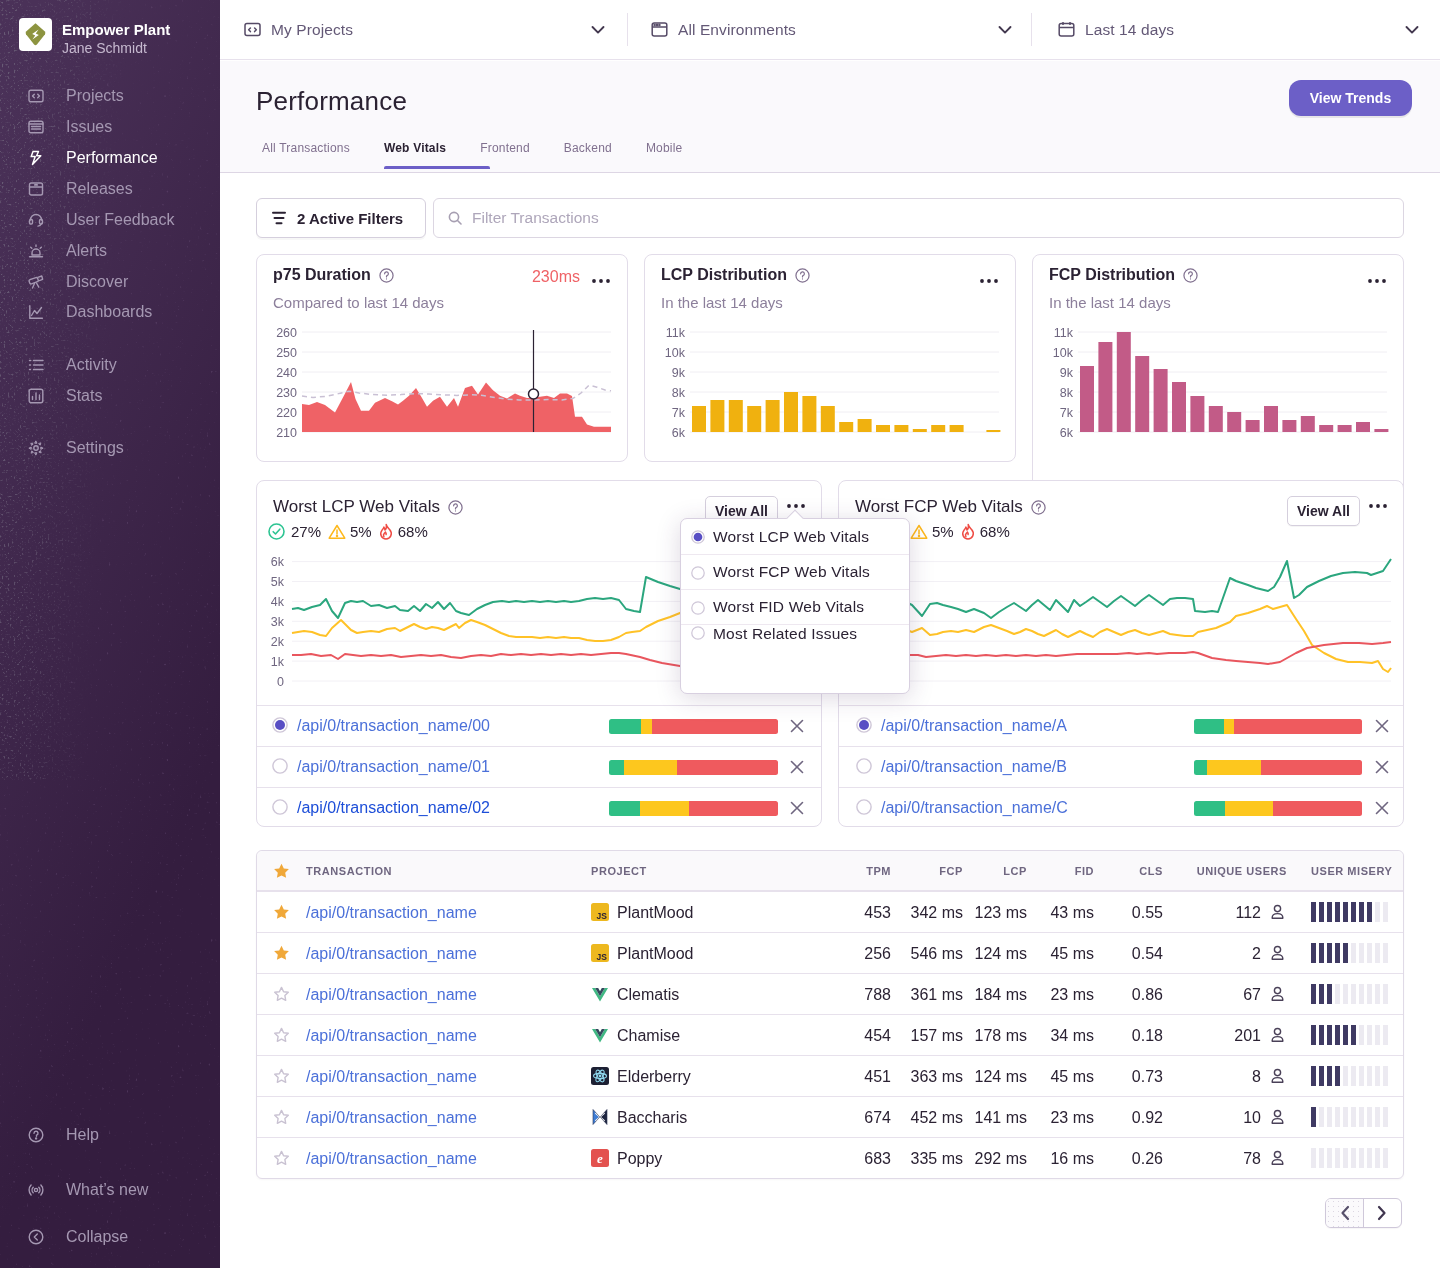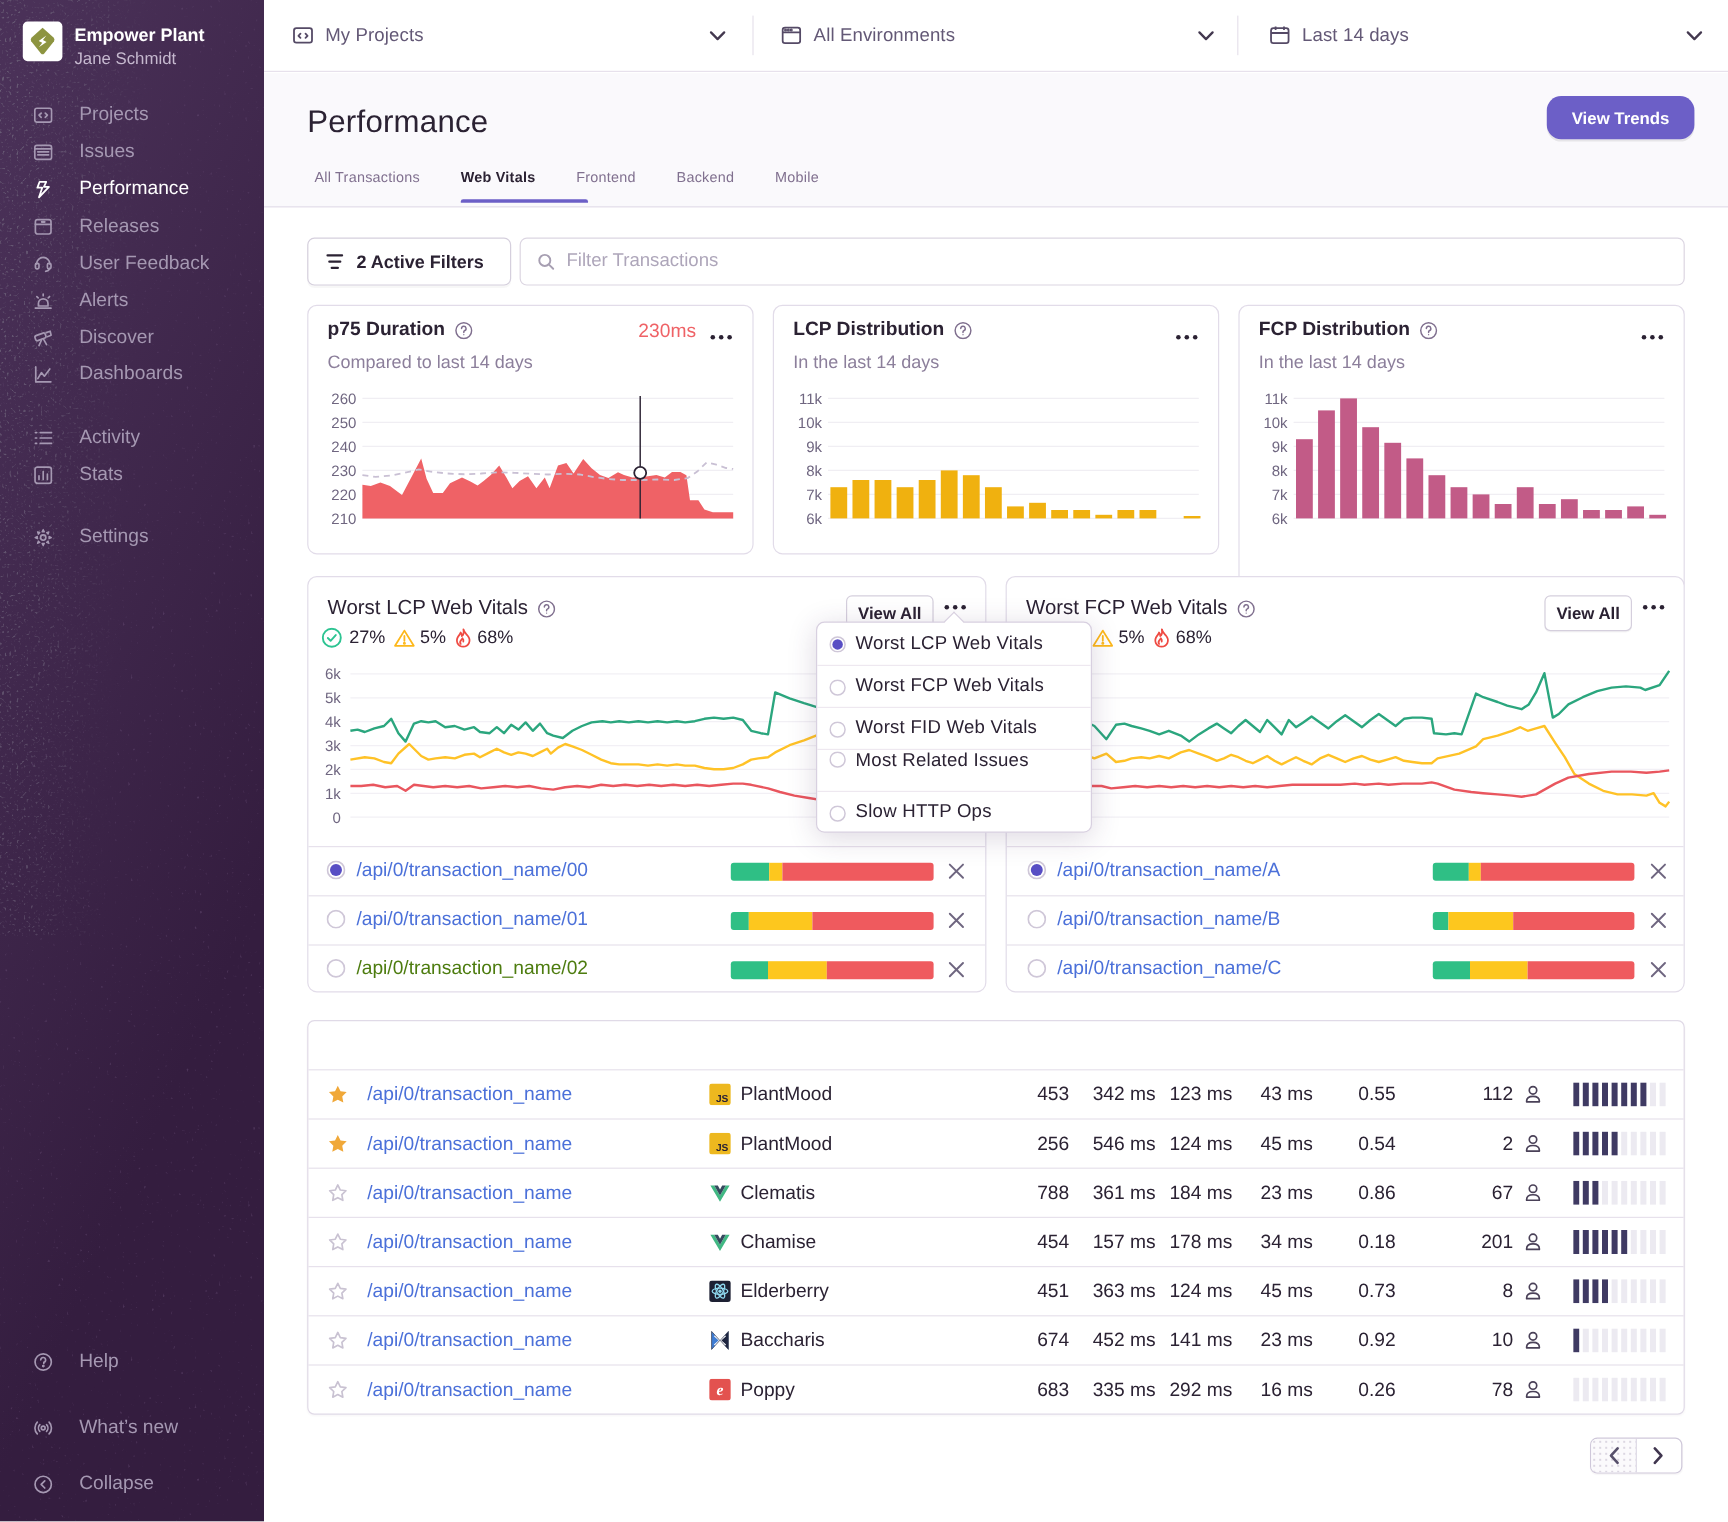--- a/index.html
+++ b/index.html
@@ -418,21 +418,21 @@
               <path d="M2.5 2.5 L13.5 13.5 M13.5 2.5 L2.5 13.5"></path>
             </svg>
           </div>
     </div>
         <div style="position:absolute;left:0;top:306px;width:564px;height:41px;border-top:1px solid #e7e1ec">
       <div style="position:absolute;left:15px;top:11px">
             <svg width="16" height="16" viewBox="0 0 18 18">
               <circle cx="9" cy="9" r="8" fill="#fff" stroke="#cfc7d8" stroke-width="1.6"></circle>
             </svg>
           </div>
-      <div style="position:absolute;left:40px;top:11px;font-size:16px;color:#4d7c0f">/api/0/transaction_name/02</div>
+      <div style="position:absolute;left:40px;top:11px;font-size:16px;color:#1d4ed8">/api/0/transaction_name/02</div>
       <div style="position:absolute;left:352px;top:13px;height:15px">
             <div style="position:absolute;left:0px;width:31px;top:0;height:15px;background:#2fbf85;border-radius:2.5px 0 0 2.5px"></div>
             <div style="position:absolute;left:31px;width:49px;top:0;height:15px;background:#fdc71e;border-radius:0"></div>
             <div style="position:absolute;left:80px;width:89px;top:0;height:15px;background:#ef5a5e;border-radius:0 2.5px 2.5px 0"></div>
           </div>
       <div style="position:absolute;left:532px;top:12px">
             <svg width="16" height="16" viewBox="0 0 16 16" fill="none" stroke="#6f6680" stroke-width="1.6" stroke-linecap="round">
               <path d="M2.5 2.5 L13.5 13.5 M13.5 2.5 L2.5 13.5"></path>
             </svg>
           </div>
@@ -540,20 +540,36 @@
           </div>
       <div style="position:absolute;left:535px;top:12px">
             <svg width="16" height="16" viewBox="0 0 16 16" fill="none" stroke="#6f6680" stroke-width="1.6" stroke-linecap="round">
               <path d="M2.5 2.5 L13.5 13.5 M13.5 2.5 L2.5 13.5"></path>
             </svg>
           </div>
     </div>
     </div>
 
     <div style="position:absolute;left:36px;top:677px;width:1148px;height:329px;background:#fff;border:1px solid #e0dae7;border-radius:6px;box-shadow:0 1px 2px rgba(40,30,60,.04)">
+      <div style="position:absolute;left:0;top:0;width:1146px;height:40px;background:#faf9fb;border-bottom:1px solid #e7e1ec;border-radius:6px 6px 0 0">
+  <div style="position:absolute;left:16px;top:12px">
+            <svg width="17" height="16" viewBox="0 0 17 16">
+              <path d="M8.5 0.8 L10.8 5.4 L15.9 6.1 L12.2 9.7 L13.1 14.8 L8.5 12.4 L3.9 14.8 L4.8 9.7 L1.1 6.1 L6.2 5.4 Z" fill="#f0a839"></path>
+            </svg>
+          </div>
+  <div class="th" style="left:49px">TRANSACTION</div>
+  <div class="th" style="left:334px">PROJECT</div>
+  <div class="th" style="right:512px">TPM</div>
+  <div class="th" style="right:440px">FCP</div>
+  <div class="th" style="right:376px">LCP</div>
+  <div class="th" style="right:309px">FID</div>
+  <div class="th" style="right:240px">CLS</div>
+  <div class="th" style="right:116px">UNIQUE USERS</div>
+  <div class="th" style="left:1054px">USER MISERY</div>
+</div>
       <div style="position:absolute;left:0;top:40px;width:1146px;height:41px;border-top:1px solid #e7e1ec">
   <div style="position:absolute;left:16px;top:12px">
             <svg width="17" height="16" viewBox="0 0 17 16">
               <path d="M8.5 0.8 L10.8 5.4 L15.9 6.1 L12.2 9.7 L13.1 14.8 L8.5 12.4 L3.9 14.8 L4.8 9.7 L1.1 6.1 L6.2 5.4 Z" fill="#f0a839"></path>
             </svg>
           </div>
   <div style="position:absolute;left:49px;top:12px;font-size:16px;color:#4b70d9">/api/0/transaction_name</div>
   <div style="position:absolute;left:334px;top:11px">
             <svg width="18" height="18" viewBox="0 0 18 18">
               <rect width="18" height="18" rx="2.5" fill="#edb81f"></rect>
@@ -871,22 +887,14 @@
         <span style="font-size:15.5px;color:#2b2233;letter-spacing:.2px">Worst FID Web Vitals</span>
       </div>
       <div style="position:relative;height:35px;border-top:1px solid #eee8f0;display:flex;align-items:flex-start">
         <span style="margin:0 8px 0 10px;display:flex">
           <svg width="14" height="14" viewBox="0 0 18 18" style="margin-top:1px">
             <circle cx="9" cy="9" r="8" fill="#fff" stroke="#cfc7d8" stroke-width="1.6"></circle>
           </svg>
         </span>
         <span style="font-size:15.5px;color:#2b2233;letter-spacing:.2px">Most Related Issues</span>
       </div>
-      <div style="position:relative;height:35px;border-top:1px solid #eee8f0;display:flex;align-items:center">
-        <span style="margin:0 8px 0 10px;display:flex">
-          <svg width="14" height="14" viewBox="0 0 18 18" style="margin-top:1px">
-            <circle cx="9" cy="9" r="8" fill="#fff" stroke="#cfc7d8" stroke-width="1.6"></circle>
-          </svg>
-        </span>
-        <span style="font-size:15.5px;color:#2b2233;letter-spacing:.2px">Slow HTTP Ops</span>
-      </div>
   </div>
 </div>
 
 </body></html>

